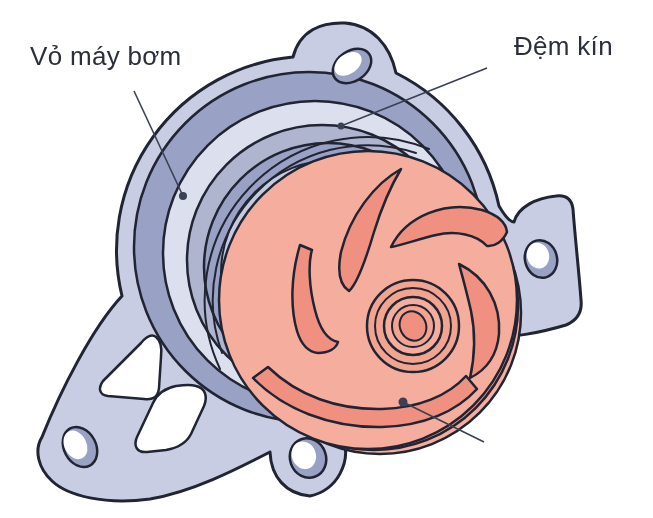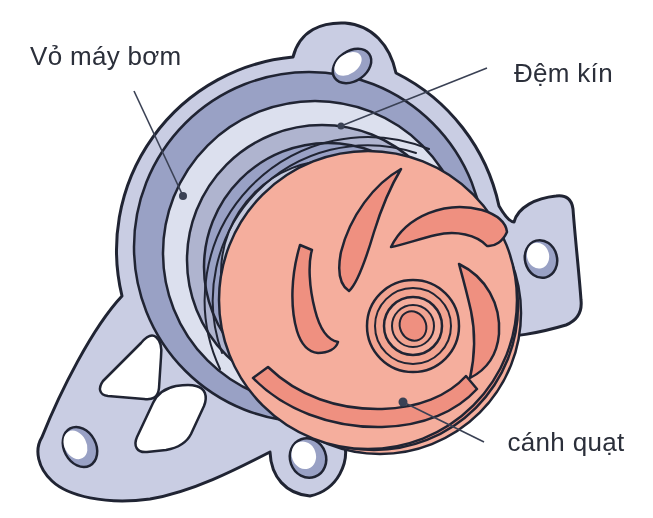--- a/index.html
+++ b/index.html
@@ -15,21 +15,21 @@
   .figure svg{position:absolute;left:0;top:0;}
   .diagram-label{
     position:absolute;
     color:var(--label-text,#2b2b2b);
     font-size:26px;
     letter-spacing:0.3px;
     line-height:33px;
     white-space:nowrap;
   }
   #label-casing{left:30px;top:40px;}
-  #label-seal{left:514px;top:57px;}
+  #label-seal{left:514px;top:30px;}
   #label-impeller{left:493px;top:426px;width:146px;text-align:center;white-space:normal;}
   #label-impeller span{display:block;}
 
   
   .ln{stroke:var(--outline,#202433);stroke-linejoin:round;stroke-linecap:round;}
   .w3{stroke-width:3;}
   .w25{stroke-width:2.5;}
   .w2{stroke-width:2;}
   .flange{fill:var(--casing-light,#c9cde3);}
   .ring-a,.hole-base{fill:var(--casing-medium,#99a1c5);}
@@ -167,15 +167,14 @@
       <line class="leader" x1="403" y1="402" x2="484" y2="442"></line>
       <circle class="leader-dot" cx="403" cy="402" r="4.5"></circle>
     </g>
   </svg>
 
   <div class="diagram-label" id="label-casing">Vỏ máy bơm</div>
 
   <div class="diagram-label" id="label-seal">Đệm kín</div>
 
   <div class="diagram-label" id="label-impeller">
-    <span>cánh quạt</span>
   </div>
 </div>
 
 </body></html>

